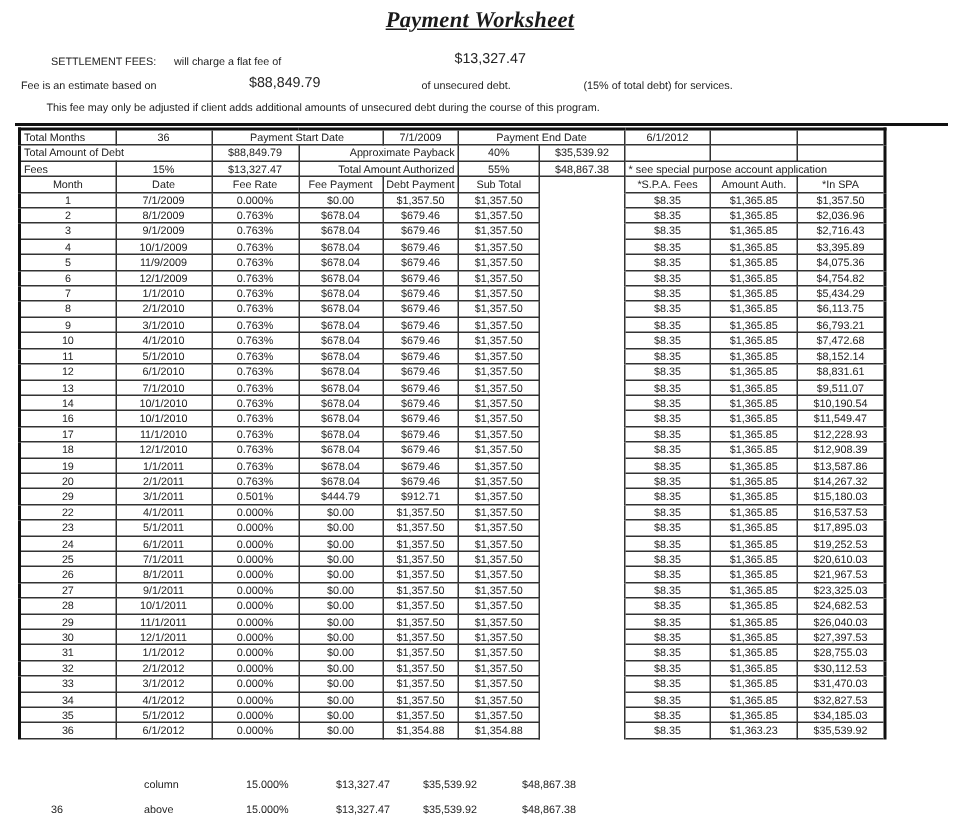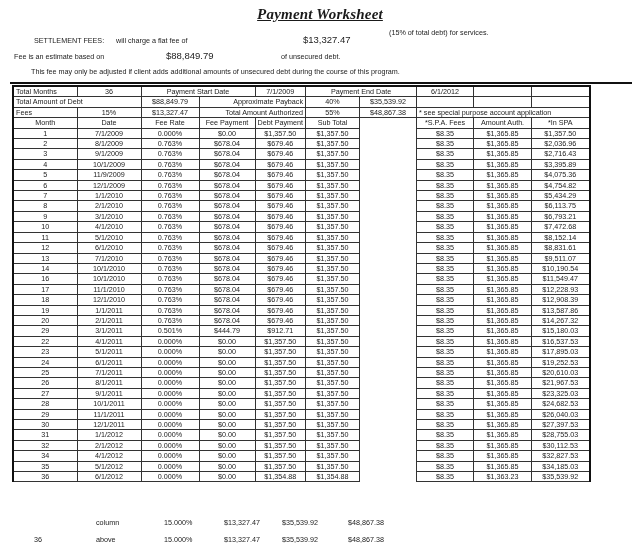--- a/index.html
+++ b/index.html
@@ -35,21 +35,21 @@
   .footer { position: absolute; font-size: 7.2px; color: #222; white-space: nowrap; }
 </style>
 </head>
 <body>
 
 <div class="title">Payment Worksheet</div>
 
 <span class="intro" style="left:14px; top:36px;padding-left:20px;">SETTLEMENT FEES:</span>
 <span class="intro" style="left:116px; top:36px;">will charge a flat fee of</span>
 <span class="intro big" style="left:303px; top:34px;">$13,327.47</span>
-<span class="intro" style="left:389px; top:28px;">(15% of total debt) for services.</span>
+<span class="intro" style="left:389px; top:52px;">(15% of total debt) for services.</span>
 
 <span class="intro" style="left:14px; top:52px;">Fee is an estimate based on</span>
 <span class="intro big" style="left:166px; top:50px;">$88,849.79</span>
 <span class="intro" style="left:281px; top:52px;">of unsecured debt.</span>
 
 <span class="intro" style="left:31px; top:67px;">This fee may only be adjusted if client adds additional amounts of unsecured debt during the course of this program.</span>
 
 <div class="rule"></div>
 
 <table class="ws">
@@ -473,20 +473,32 @@
         <td>0.000%</td>
         <td>$0.00</td>
         <td>$1,357.50</td>
         <td>$1,357.50</td>
         <td class="spacer"></td>
         <td>$8.35</td>
         <td>$1,365.85</td>
         <td class="outer-right">$30,112.53</td>
       </tr>
       <tr>
+        <td class="outer-left">33</td>
+        <td>3/1/2012</td>
+        <td>0.000%</td>
+        <td>$0.00</td>
+        <td>$1,357.50</td>
+        <td>$1,357.50</td>
+        <td class="spacer"></td>
+        <td>$8.35</td>
+        <td>$1,365.85</td>
+        <td class="outer-right">$31,470.03</td>
+      </tr>
+      <tr>
         <td class="outer-left">34</td>
         <td>4/1/2012</td>
         <td>0.000%</td>
         <td>$0.00</td>
         <td>$1,357.50</td>
         <td>$1,357.50</td>
         <td class="spacer"></td>
         <td>$8.35</td>
         <td>$1,365.85</td>
         <td class="outer-right">$32,827.53</td>

